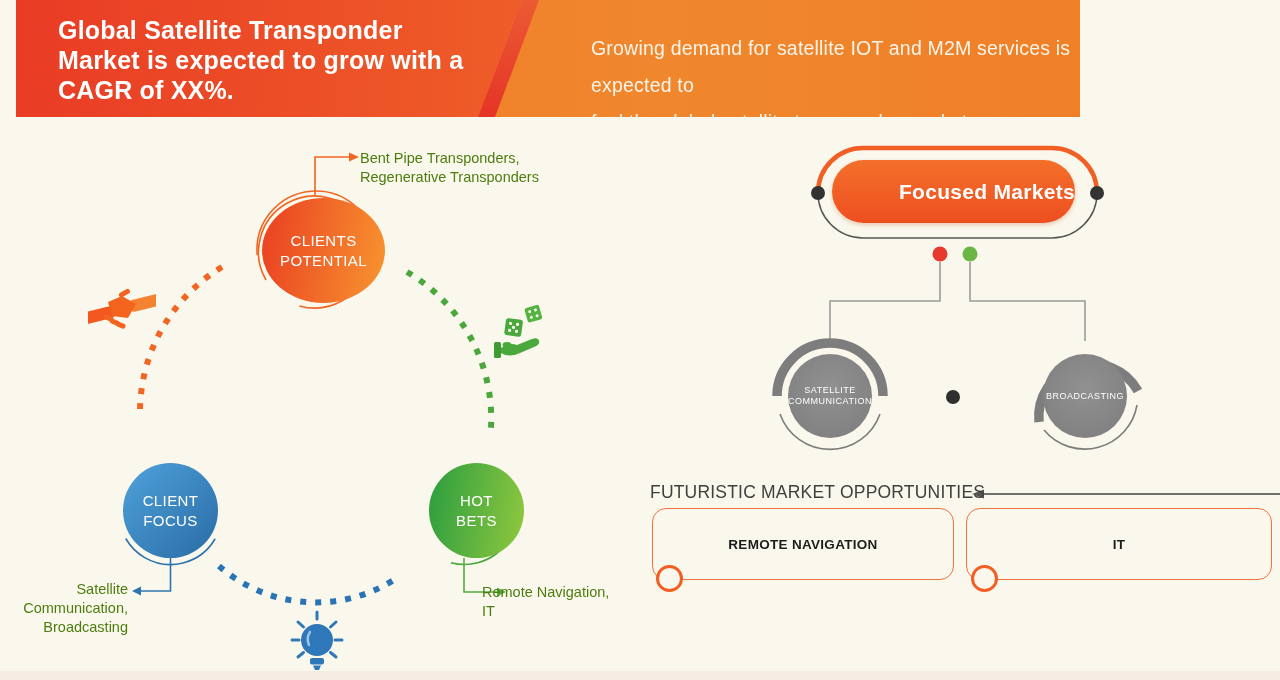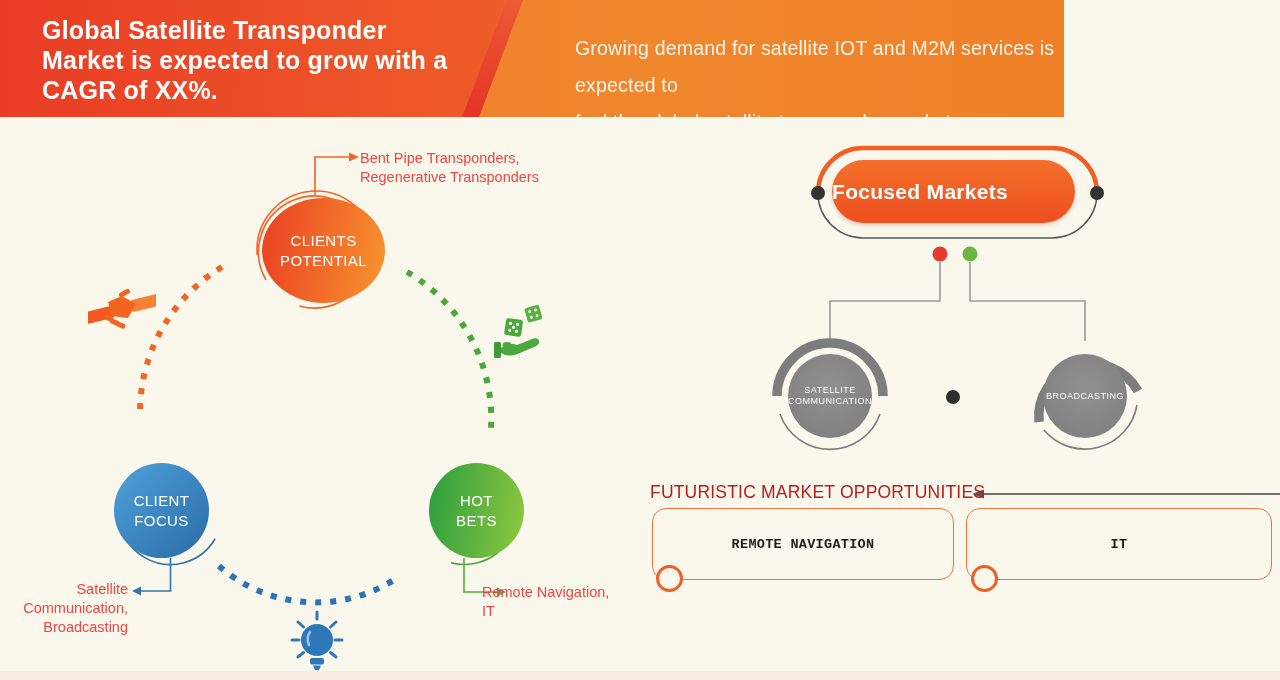--- a/index.html
+++ b/index.html
@@ -1,70 +1,70 @@
 <!DOCTYPE html>
 <html><head>
 <meta charset="utf-8">
 <style>
   html,body{margin:0;padding:0;}
   body{font-family:"Liberation Sans","DejaVu Sans",sans-serif;}
   .stage{position:relative;width:1280px;height:680px;background:#faf8ec;overflow:hidden;}
   .abs{position:absolute;}
 
   
-  .banner{left:0;top:0;width:1064px;height:117px;overflow:hidden;
+  .banner{left:16px;top:0;width:1064px;height:117px;overflow:hidden;
           background:linear-gradient(90deg,#ee7322 0%,#f0872d 60%,#ef8028 100%);}
   .banner-left-bg{position:absolute;inset:0;
           background:linear-gradient(92deg,#e93c25 0%,#ee5b28 45%,#f7a13c 100%);
           clip-path:polygon(0 0,506px 0,462px 117px,0 117px);}
   .banner-stripe{position:absolute;inset:0;
           background:linear-gradient(180deg,#ec5a33,#e43427);
           clip-path:polygon(506px 0,523px 0,479px 117px,462px 117px);}
   .banner-title{position:absolute;left:42px;top:15px;color:#ffffff;font-weight:bold;
           font-size:25px;line-height:30px;white-space:pre-line;letter-spacing:.2px;}
   .banner-subtitle{position:absolute;left:575px;top:30px;color:#fdf4ea;
           font-size:19.5px;line-height:37px;white-space:pre-line;letter-spacing:.2px;}
 
   
   .cnode{border-radius:50%;display:flex;align-items:center;justify-content:center;
          color:#fff;text-align:center;white-space:pre-line;font-size:15px;line-height:20px;
          letter-spacing:.4px;z-index:3;}
   .node-clients{left:262px;top:198px;width:123px;height:105px;
          background:linear-gradient(100deg,#eb4723 10%,#f7912f 95%);}
-  .node-focus{left:114px;top:463px;width:95px;height:95px;
+  .node-focus{left:123px;top:463px;width:95px;height:95px;
          background:linear-gradient(135deg,#4d9fd8 5%,#2c6ea8 95%);}
   .node-bets{left:429px;top:463px;width:95px;height:95px;
          background:linear-gradient(100deg,#2f9f3f 5%,#8cc63f 95%);}
 
-  .annot{color:#ef4444;font-size:14.5px;line-height:19px;white-space:pre-line;z-index:3;}
+  .annot{color:#4d7c0f;font-size:14.5px;line-height:19px;white-space:pre-line;z-index:3;}
   .ann-top{left:360px;top:149px;}
   .ann-left{left:0px;top:580px;width:128px;text-align:right;}
   .ann-right{left:482px;top:583px;}
 
   
   .fm-pill{left:832px;top:160px;width:243px;height:63px;border-radius:32px;
            background:linear-gradient(180deg,#f3702a,#ee4e20);
-           display:flex;align-items:center;justify-content:flex-start;
+           display:flex;align-items:center;justify-content:flex-end;
            box-shadow:0 2px 4px rgba(170,60,10,.25);z-index:3;}
   .fm-pill-label{color:#fff;font-size:21px;font-weight:bold;letter-spacing:.3px;}
   .gnode{border-radius:50%;display:flex;align-items:center;justify-content:center;
          color:#ffffff;text-align:center;white-space:pre-line;font-size:9px;line-height:11px;
          letter-spacing:.5px;z-index:3;
          background:radial-gradient(circle at 50% 42%,#919191,#7c7c7c);}
   .gnode1{left:788px;top:354px;width:84px;height:84px;}
   .gnode2{left:1043px;top:354px;width:84px;height:84px;}
 
   
-  .opp-title{left:650px;top:482px;font-size:17.5px;font-weight:500;color:#b91c1c;
+  .opp-title{left:650px;top:482px;font-size:17.5px;font-weight:500;color:#404040;
              letter-spacing:.2px;z-index:3;}
   .opp-box{border:1.6px solid #f4713b;border-radius:14px;display:flex;align-items:center;
            justify-content:center;z-index:3;background:transparent;}
   .opp-box1{left:652px;top:508px;width:300px;height:70px;}
   .opp-box2{left:966px;top:508px;width:304px;height:70px;}
-  .opp-box-label{font-size:13.5px;font-weight:600;color:#1d1d1d;letter-spacing:.3px;font-family:Liberation Mono, monospace;}
+  .opp-box-label{font-size:13.5px;font-weight:600;color:#1d1d1d;letter-spacing:.3px;}
   .opp-ring{width:21px;height:21px;border:3.2px solid #f15f24;border-radius:50%;
             background:#faf8ec;z-index:4;}
   .opp-ring1{left:656px;top:565px;}
   .opp-ring2{left:971px;top:565px;}
 
   .bottom-strip{left:0;top:671px;width:1280px;height:9px;background:#f7ece3;}
 
   svg.overlay{position:absolute;left:0;top:0;z-index:2;pointer-events:none;}
   svg.icon{position:absolute;z-index:3;}
 </style>

